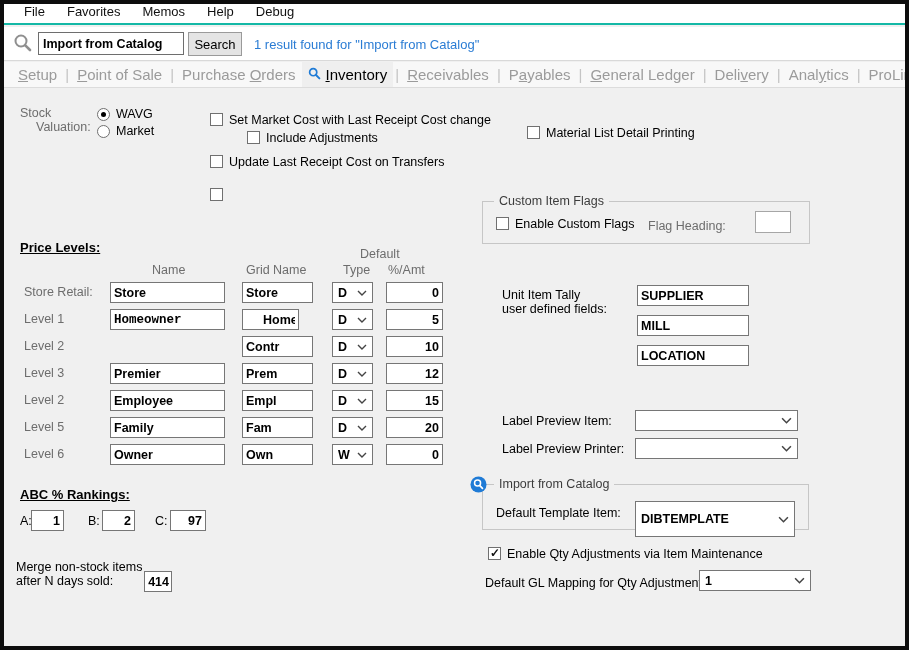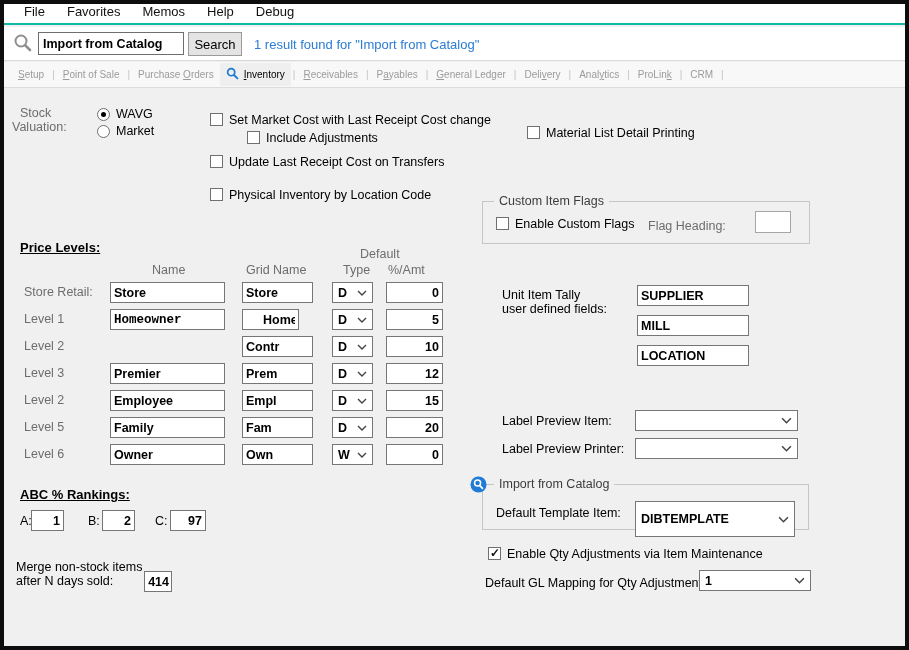--- a/index.html
+++ b/index.html
@@ -22,21 +22,21 @@
                border-bottom:1px solid #d9d9d9; }
   .search-input { position:absolute; left:38px; top:5px; width:146px; height:23px;
                   border:1px solid #6e6e6e; padding:0 4px; font:bold 12.5px "Liberation Sans",sans-serif; }
   .search-btn { position:absolute; left:188px; top:5px; width:54px; height:24px;
                 background:#e4e4e4; border:1px solid #9a9a9a; font:13px "Liberation Sans",sans-serif; cursor:pointer; }
   .result-text { position:absolute; left:254px; top:10px; color:#2a7cd4; font-size:13px; }
 
   
   .tabrow { position:absolute; left:0; top:62px; width:100%; height:26px; background:#f8f8f8;
             border-bottom:1px solid #dcdcdc; display:flex; align-items:center; padding-left:12px;
-            color:#9b9b9b; font-size:10px; white-space:nowrap; }
+            color:#9b9b9b; font-size:15px; white-space:nowrap; }
   .tab { padding:4px 6px; display:flex; align-items:center; gap:5px; cursor:pointer; }
   .tab.selected { color:#000; background:#efefef; }
   .tabsep { color:#c4c4c4; padding:0 2px; }
   .tabsep::before { content:"|"; }
   .u { text-decoration:underline; }
 
   
   .lbl { position:absolute; font-size:12.5px; color:#000; white-space:nowrap; }
   .gray { color:#6d6d6d; }
   .tb { position:absolute; border:1px solid #767676; background:#fff; padding:0 3px;
@@ -128,34 +128,33 @@
         <span><span>ProLin</span><span class="u">k</span><span></span></span>
       </span>
     <span class="tabsep"></span>
     <span class="tab">
         <span><span>CRM</span><span class="u"></span><span></span></span>
       </span>
     <span class="tabsep"></span>
   </div>
 
   <span class="lbl gray" style="left:20px; top:106px;">Stock</span>
-  <span class="lbl gray" style="left:12px; top:120px;">Valuation:</span>
+  <span class="lbl gray" style="left:36px; top:120px;">Valuation:</span>
   <span class="radio checked" style="left:97px; top:108px;"></span>
   <span class="lbl" style="left:116px; top:107px;">WAVG</span>
   <span class="radio" style="left:97px; top:125px;"></span>
   <span class="lbl" style="left:116px; top:124px;">Market</span>
 
   <span class="cb" style="left:210px; top:113px;"></span>
   <span class="lbl" style="left:229px; top:113px;">Set Market Cost with Last Receipt Cost change</span>
   <span class="cb" style="left:247px; top:131px;"></span>
   <span class="lbl" style="left:266px; top:131px;">Include Adjustments</span>
   <span class="cb" style="left:210px; top:155px;"></span>
   <span class="lbl" style="left:229px; top:155px;">Update Last Receipt Cost on Transfers</span>
   <span class="cb" style="left:210px; top:188px;"></span>
-  <span class="lbl" style="left:229px; top:188px;">Physical Inventory by Location Code</span>
 
   <span class="cb" style="left:527px; top:126px;"></span>
   <span class="lbl" style="left:546px; top:126px;">Material List Detail Printing</span>
 
   <div class="group" style="left:482px; top:201px; width:328px; height:43px;">
     <span class="gtitle">Custom Item Flags</span>
   </div>
   <span class="cb" style="left:496px; top:217px;"></span>
   <span class="lbl" style="left:515px; top:217px;">Enable Custom Flags</span>
   <span class="lbl gray" style="left:648px; top:219px;">Flag Heading:</span>

